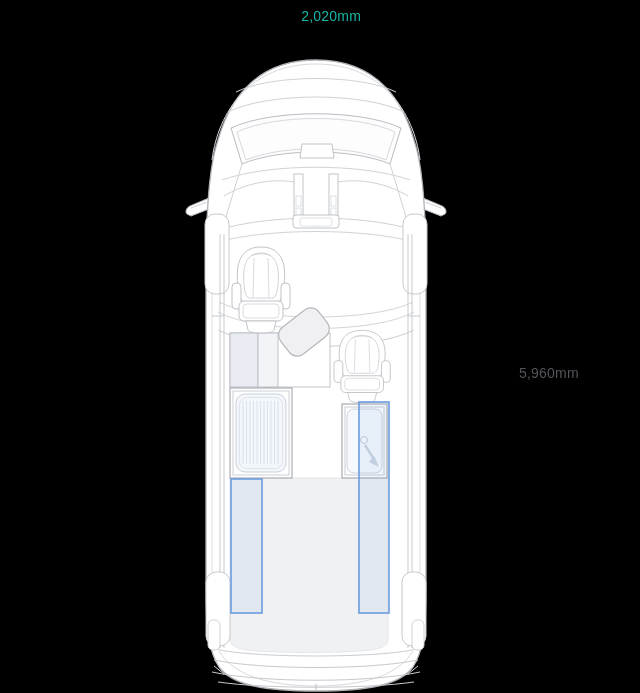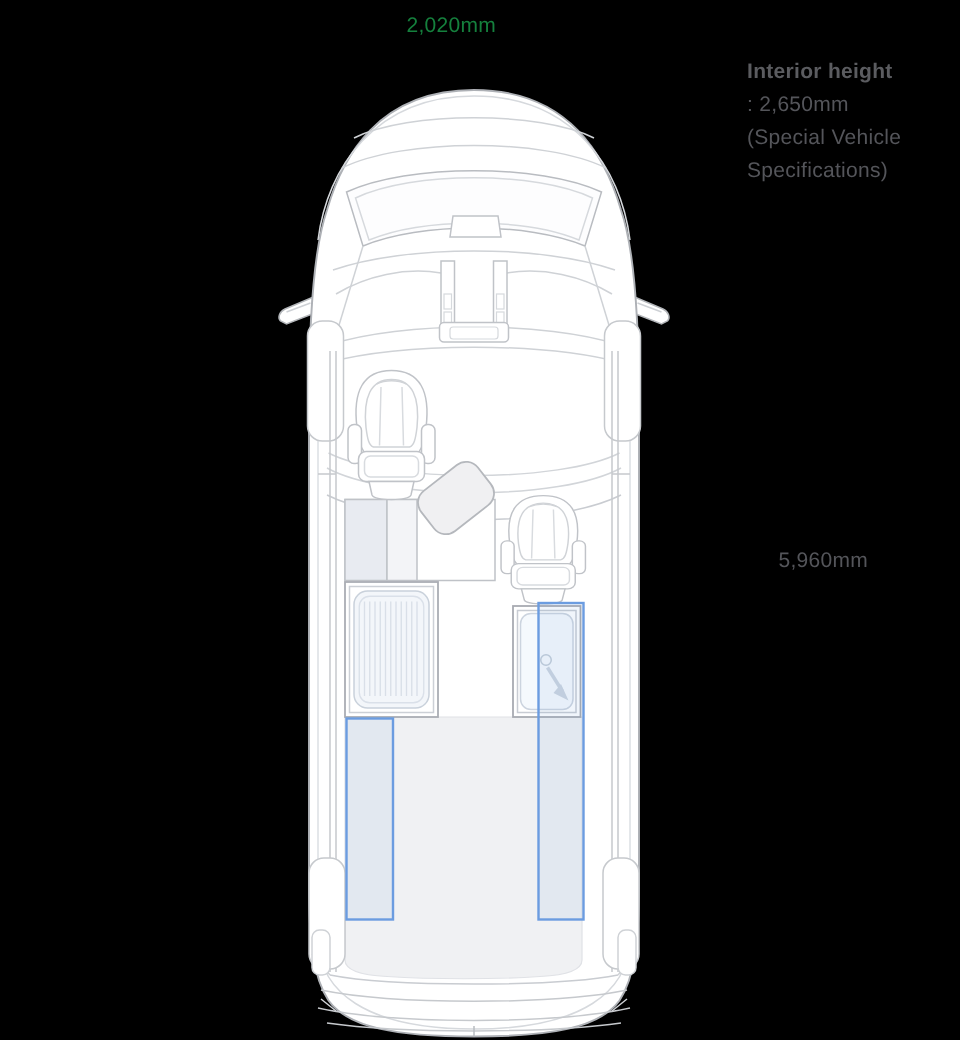--- a/index.html
+++ b/index.html
@@ -2,21 +2,21 @@
 <html><head>
 <meta charset="utf-8">
 <style>
   html,body{margin:0;padding:0;background:#000;}
   .stage{
     position:relative;width:640px;height:693px;background:#000;overflow:hidden;
     font-family:"Liberation Sans",sans-serif;
   }
   .stage svg{position:absolute;left:0;top:0;}
   .lbl{position:absolute;color:#54555a;font-size:14px;line-height:22px;letter-spacing:.2px;}
-  .lbl-top{left:271px;top:5px;width:90px;text-align:left;color:#15803d;}
+  .lbl-top{left:271px;top:5px;width:90px;text-align:right;color:#14b8a6;}
   .lbl-block{left:498px;top:36px;}
   .lbl-block .bold{font-weight:bold;color:#5b5c60;}
   .lbl-length{left:498px;top:362px;margin-left:21px;}
 </style>
 </head>
 <body>
 
 <div class="stage">
 
   <svg width="640" height="693" viewBox="0 0 640 693">
@@ -165,21 +165,15 @@
       <path d="M208,636 L220,650 M424,636 L412,650" stroke="#cfd2d6"></path>
       <path d="M214,666 L224,674 M418,666 L408,674" stroke="#cfd2d6"></path>
       <rect x="208" y="620" width="12" height="30" rx="5" fill="#ffffff" stroke="#cfd2d6"></rect>
       <rect x="412" y="620" width="12" height="30" rx="5" fill="#ffffff" stroke="#cfd2d6"></rect>
       <path d="M316,684 L316,691" stroke="#b9bcc1"></path>
     </g>
   </svg>
 
   <div class="lbl lbl-top">2,020mm</div>
 
-  <div class="lbl lbl-block">
-    <div class="bold">Interior height</div>
-    <div>: 2,650mm</div>
-    <div>(Special Vehicle</div>
-    <div>Specifications)</div>
-  </div>
 
   <div class="lbl lbl-length">5,960mm</div>
 </div>
 
 </body></html>

